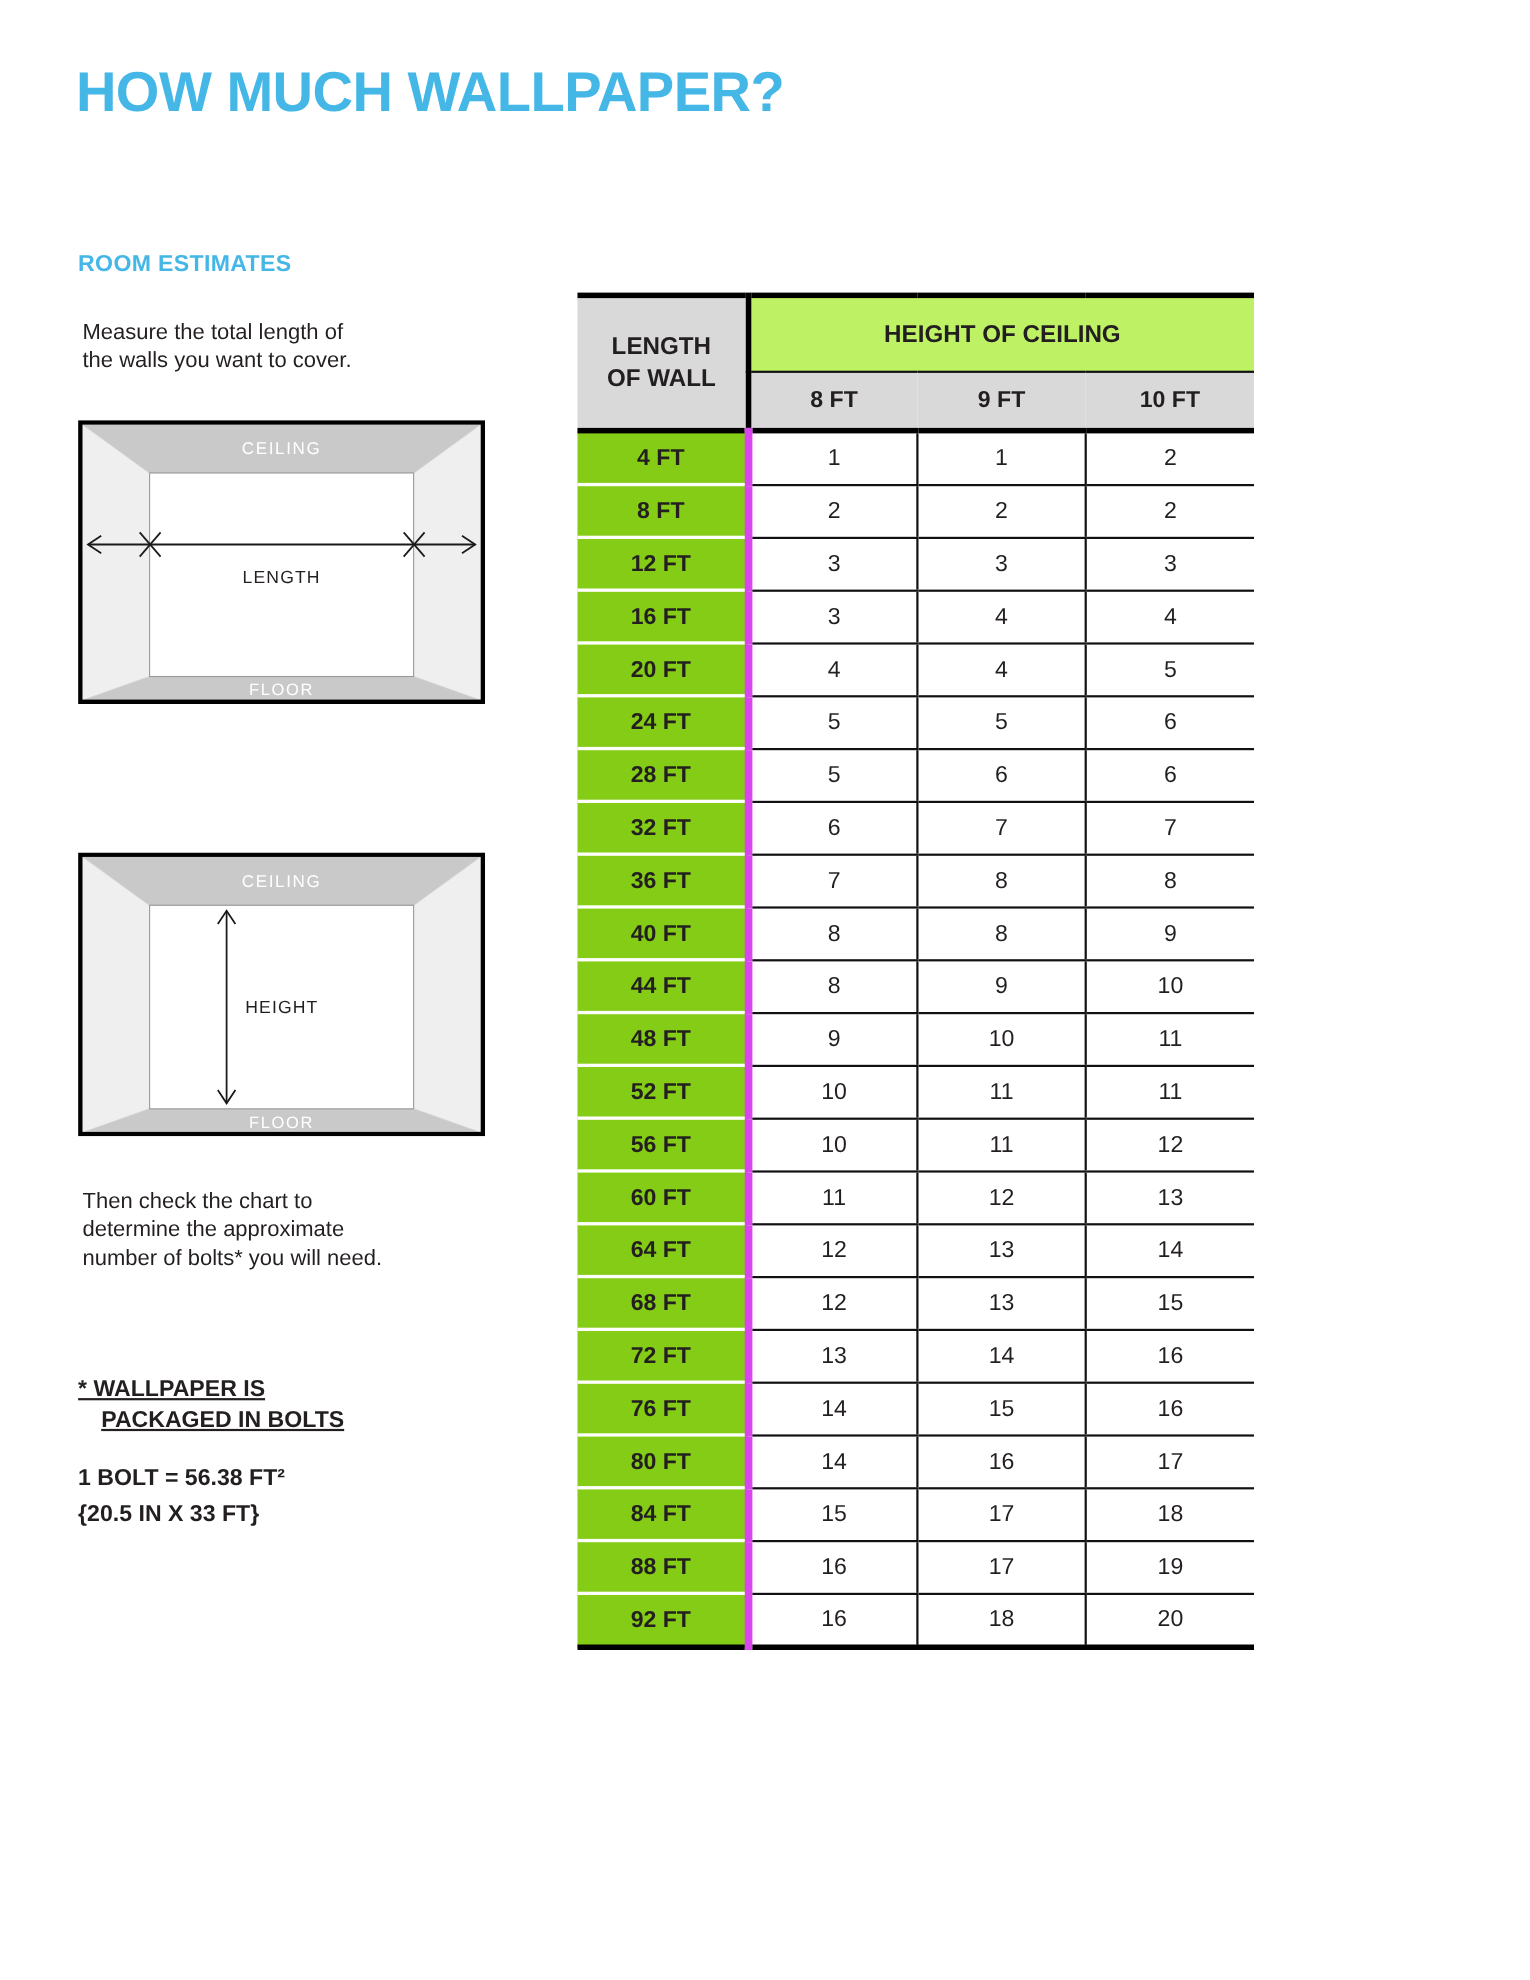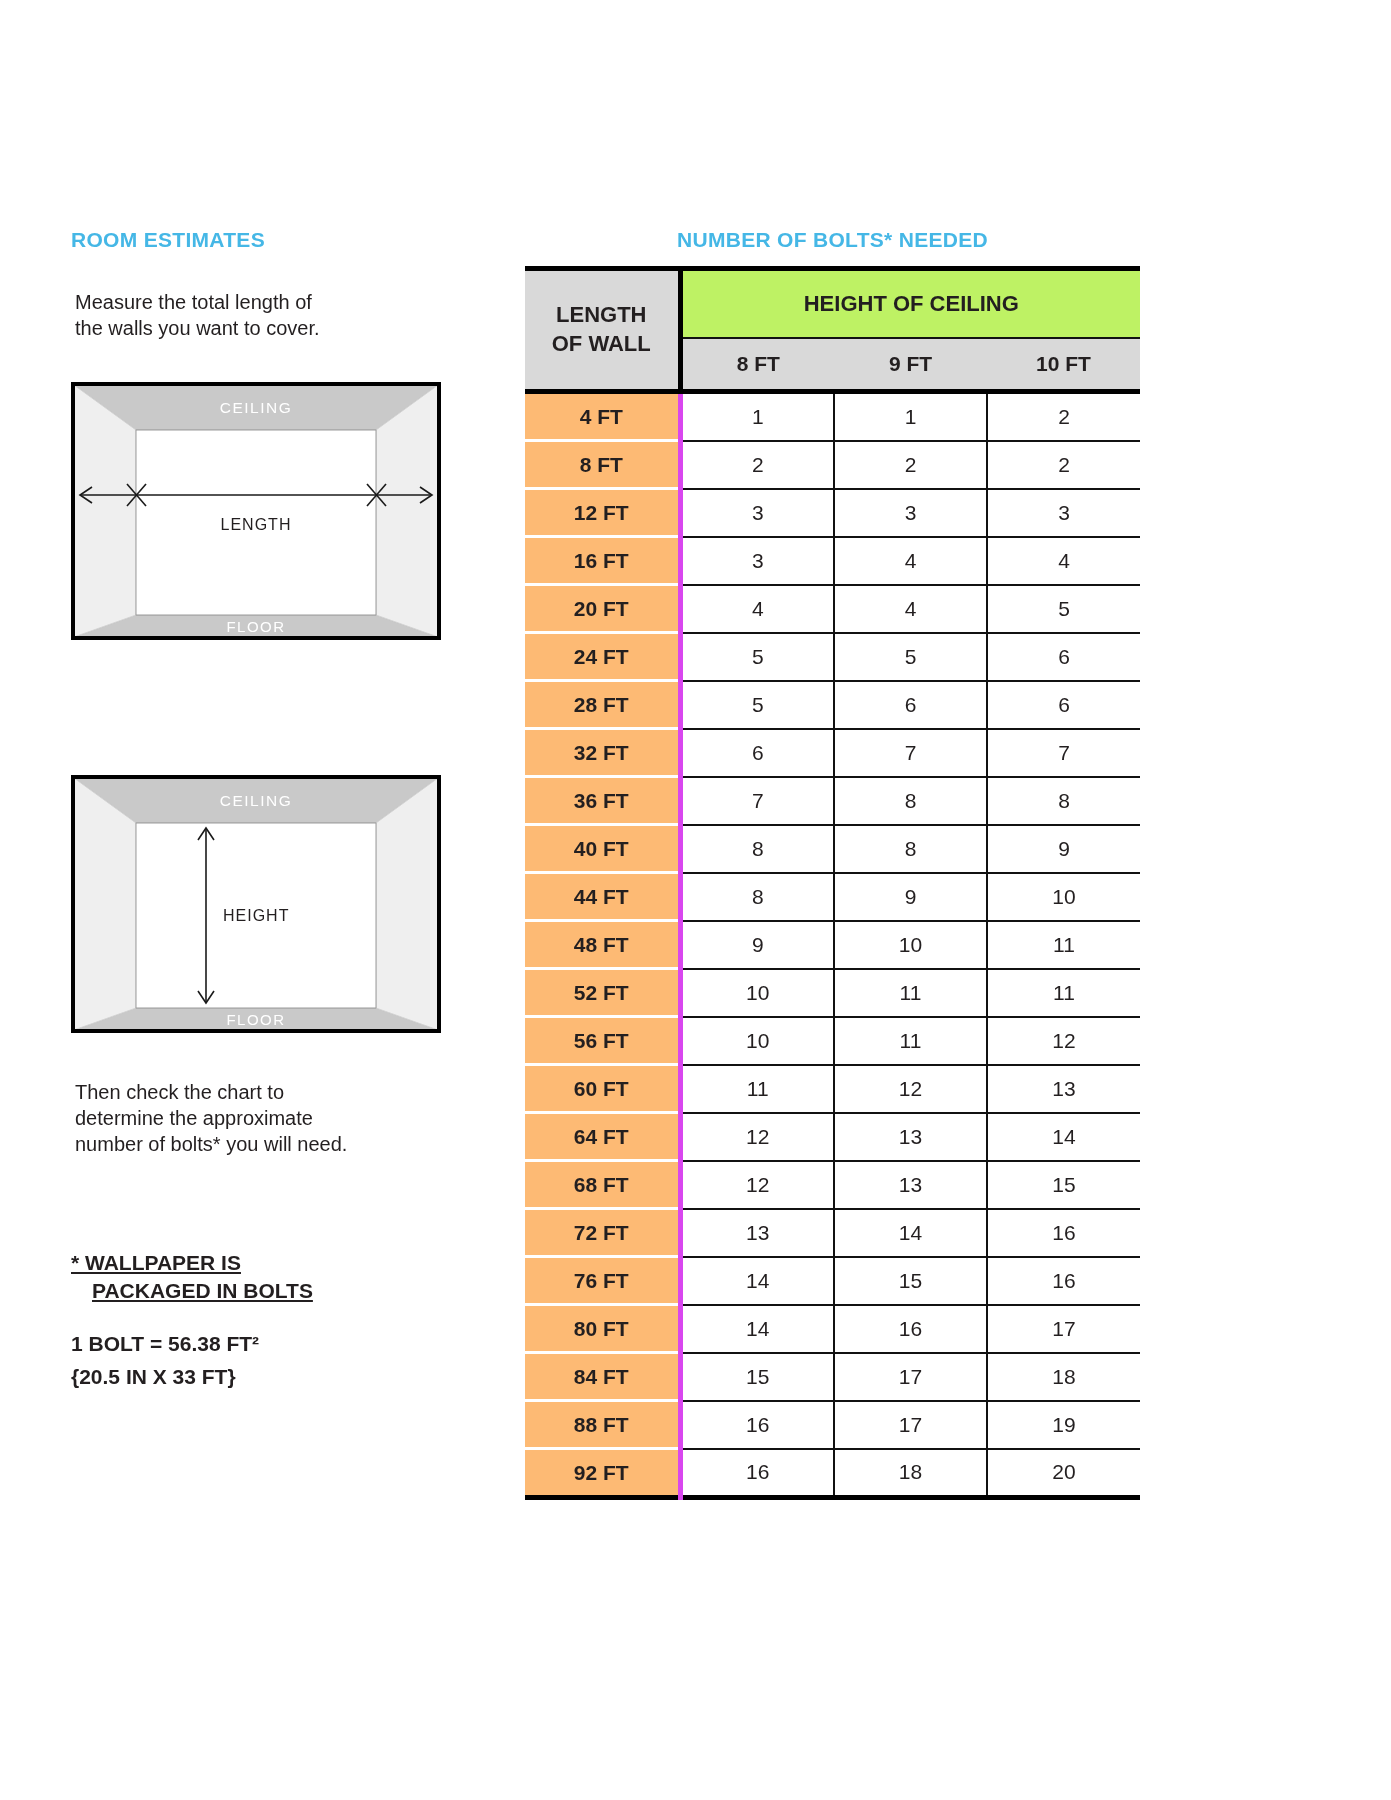--- a/index.html
+++ b/index.html
@@ -29,29 +29,30 @@
   .bolt-info{position:absolute;left:71px;top:1327px;font-size:21px;font-weight:700;line-height:33px;}
 
   table.bolts{position:absolute;left:525px;top:266px;width:615px;table-layout:fixed;
               border-collapse:collapse;border-top:5px solid #000;border-bottom:5px solid #000;}
   table.bolts th,table.bolts td{padding:0;text-align:center;vertical-align:middle;}
   .len-header{background:#d9d9d9;font-size:22px;font-weight:700;line-height:1.3;white-space:pre-line;
               border-right:5px solid #000;border-bottom:5px solid #000;}
   .group-header{background:#bef264;font-size:22px;font-weight:700;height:66px;border-bottom:2px solid #111;}
   .sub-header{background:#d9d9d9;font-size:21px;font-weight:700;height:50px;border-bottom:5px solid #000;}
   table.bolts tbody td{height:45px;font-size:21px;}
-  td.len-cell{background:#fdba74;font-weight:700;border-right:5px solid #d946ef;border-bottom:3px solid #ffffff;}
+  td.len-cell{background:#84cc16;font-weight:700;border-right:7px solid #d946ef;border-bottom:3px solid #ffffff;}
   td.val-cell{background:#ffffff;border-bottom:2px solid #111;border-left:2px solid #111;}
   td.val-cell.first{border-left:none;}
 </style>
 </head>
 <body>
 
 <div class="page">
 
+  <h1 class="page-title">HOW MUCH WALLPAPER?</h1>
 
   <h2 class="section-heading" id="room-heading">ROOM ESTIMATES</h2>
 
   <p class="step" id="step1">Measure the total length of
 the walls you want to cover.</p>
 
   <div class="diagram" id="diagram1">
     <svg width="370" height="258" viewBox="0 0 370 258">
       <rect x="2" y="2" width="366" height="254" fill="#ffffff"></rect>
       <polygon points="3,3 367,3 305,48 65,48" fill="#c9c9c9" stroke="#b5b5b5" stroke-width="1"></polygon>
@@ -99,21 +100,20 @@
   <div class="footnote">
     <div>* WALLPAPER IS</div>
     <div class="indent">PACKAGED IN BOLTS</div>
   </div>
 
   <div class="bolt-info">
     <div>1 BOLT = 56.38 FT²</div>
     <div>{20.5 IN X 33 FT}</div>
   </div>
 
-  <h2 class="section-heading" id="table-heading">NUMBER OF BOLTS* NEEDED</h2>
 
   <table class="bolts">
     <colgroup>
       <col style="width:155px">
         <col style="width:154px">
         <col style="width:153px">
         <col style="width:153px">
     </colgroup>
     <thead>
       <tr>

